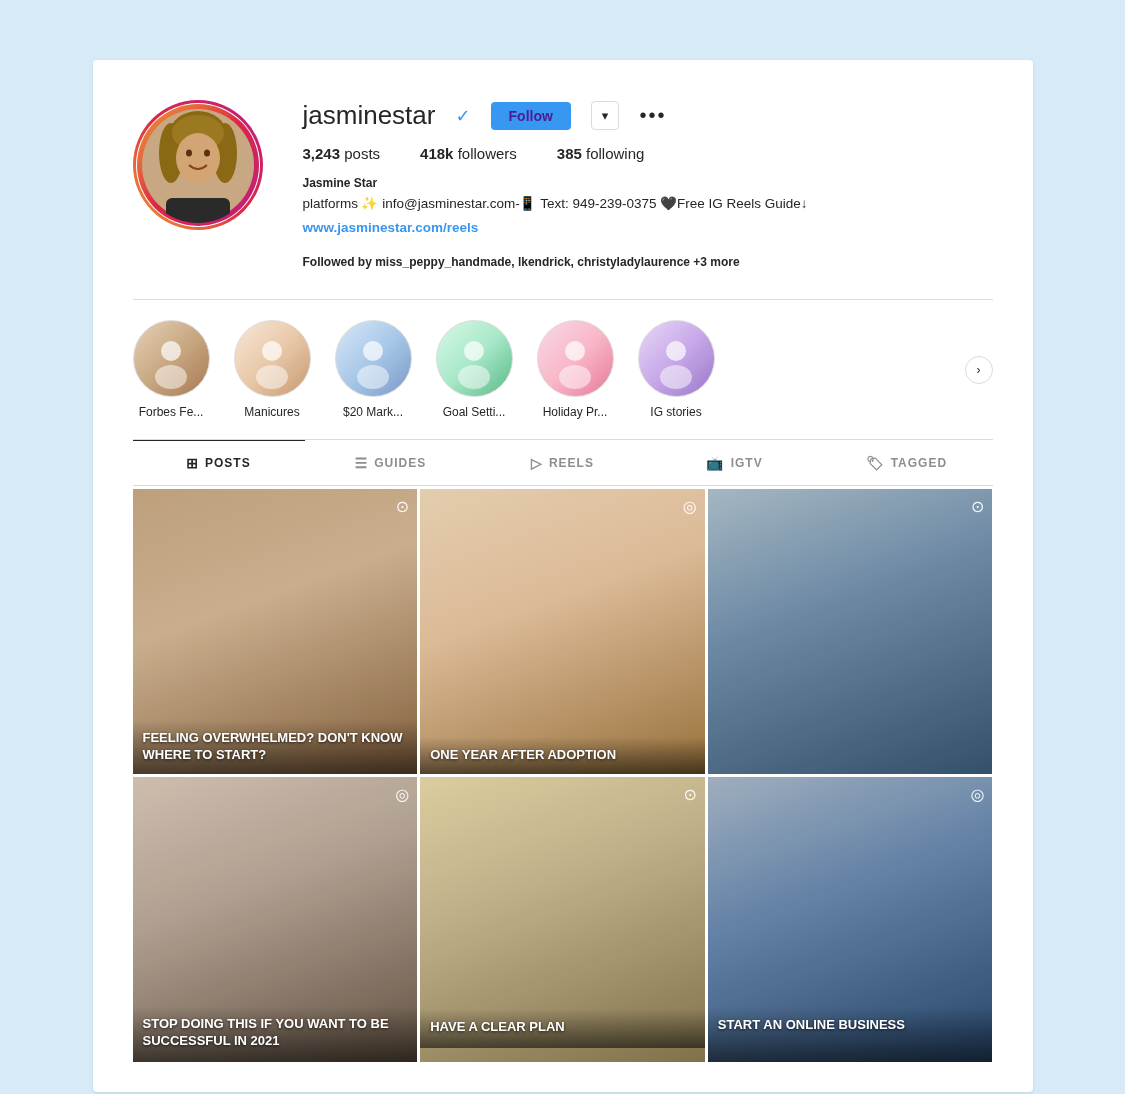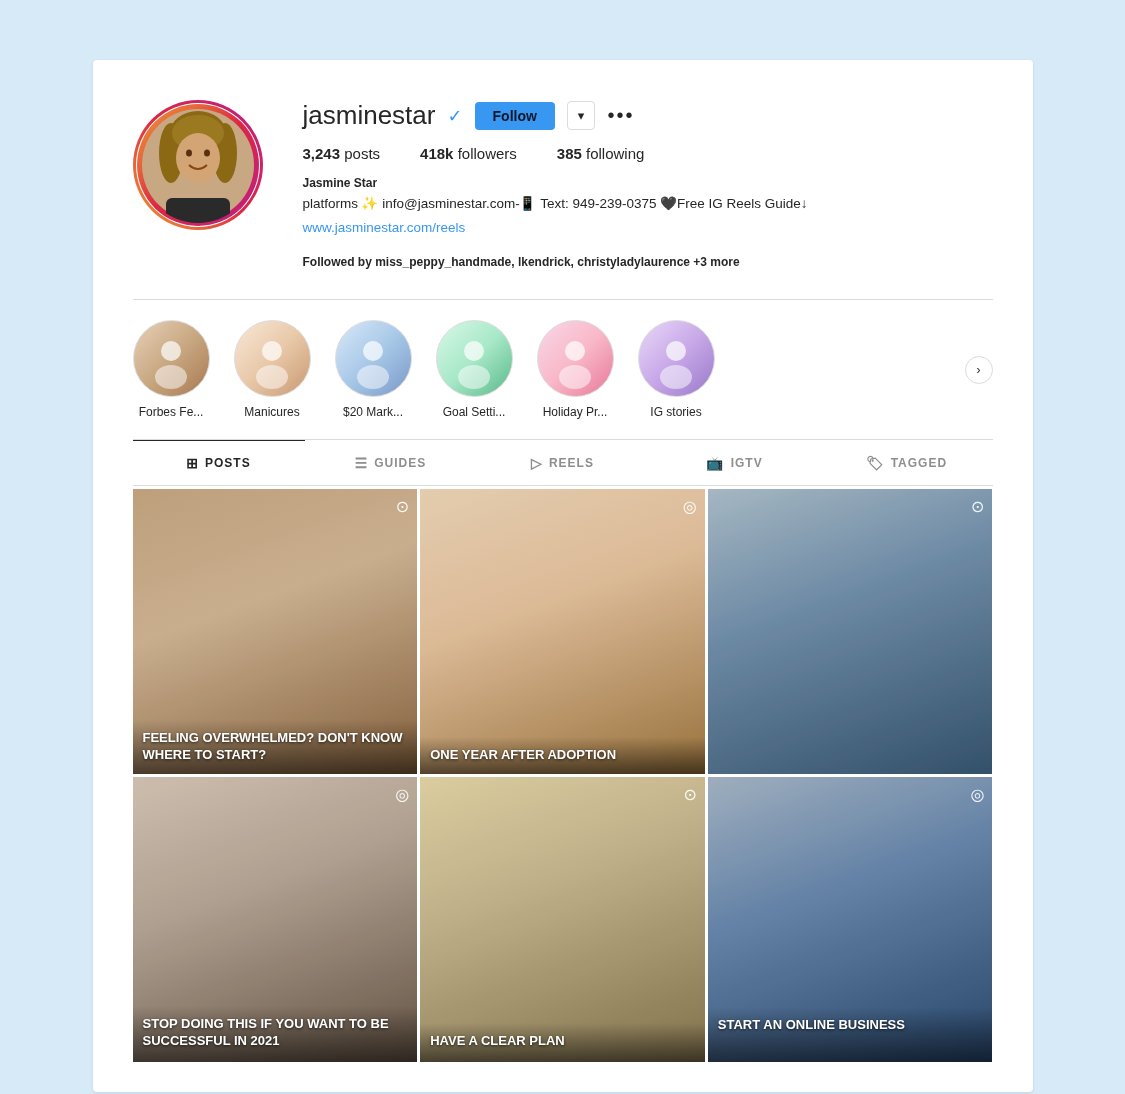--- a/index.html
+++ b/index.html
@@ -42,35 +42,35 @@
       justify-content: center;
       overflow: hidden;
       position: relative;
     }
     .profile-info {
       flex: 1;
     }
     .username-row {
       display: flex;
       align-items: center;
-      gap: 12px;
+      gap: 20px;
       margin-bottom: 14px;
     }
     .username {
       font-size: 26px;
       font-weight: 300;
       color: #262626;
     }
     .verified-icon {
       color: #3897f0;
       font-size: 18px;
     }
     .follow-btn {
       background: #3897f0;
-      color: #0f172a;
+      color: #4c1d95;
       border: none;
       padding: 6px 18px;
       border-radius: 4px;
       font-size: 14px;
       font-weight: 600;
       cursor: pointer;
     }
     .dropdown-btn {
       background: #fff;
       border: 1px solid #dbdbdb;
@@ -109,21 +109,21 @@
     .bio {
       font-size: 13.5px;
       color: #262626;
       line-height: 1.5;
       margin-bottom: 4px;
     }
     .bio-link {
       color: #3897f0;
       text-decoration: none;
       font-size: 13.5px;
-      font-weight: 400;
+      font-weight: 700;
     }
     .followed-by {
       font-size: 12px;
       color: #8e8e8e;
       margin-top: 19px;
     }
     .followed-by span {
       color: #262626;
       font-weight: 600;
     }
@@ -434,21 +434,21 @@
       <div class="post-thumb" style="background: linear-gradient(160deg, rgb(216, 200, 184) 0%, rgb(184, 168, 152) 40%, rgb(106, 88, 72) 100%);">
         <div style="position: absolute; inset: 0px; background: rgba(0, 0, 0, 0.05);"></div>
         <span class="post-icon" style="position: absolute; top: 8px; right: 8px; color: white; font-size: 16px; opacity: 0.9;">◎</span>
         <div style="position: absolute; bottom: 0px; left: 0px; right: 0px; padding: 10px 10px 12px; background: linear-gradient(transparent, rgba(0, 0, 0, 0.55));">
           <div class="post-caption">STOP DOING THIS IF YOU WANT TO BE SUCCESSFUL IN 2021</div>
         </div>
       </div>
       <div class="post-thumb" style="background: linear-gradient(160deg, rgb(232, 216, 168) 0%, rgb(200, 184, 144) 40%, rgb(136, 120, 80) 100%);">
         <div style="position: absolute; inset: 0px; background: rgba(0, 0, 0, 0.05);"></div>
         <span class="post-icon" style="position: absolute; top: 8px; right: 8px; color: white; font-size: 16px; opacity: 0.9;">⊙</span>
-        <div style="position: absolute; bottom: 0px; left: 0px; right: 0px; padding: 10px 10px 12px; background: linear-gradient(transparent, rgba(0, 0, 0, 0.55));">
+        <div style="position: absolute; bottom: 14px; left: 0px; right: 0px; padding: 10px 10px 12px; background: linear-gradient(transparent, rgba(0, 0, 0, 0.55));">
           <div class="post-caption">HAVE A CLEAR PLAN</div>
         </div>
       </div>
       <div class="post-thumb" style="background: linear-gradient(160deg, rgb(168, 184, 200) 0%, rgb(106, 138, 176) 40%, rgb(42, 74, 112) 100%);">
         <div style="position: absolute; inset: 0px; background: rgba(0, 0, 0, 0.05);"></div>
         <span class="post-icon" style="position: absolute; top: 8px; right: 8px; color: white; font-size: 16px; opacity: 0.9;">◎</span>
         <div style="position: absolute; bottom: 0px; left: 0px; right: 0px; padding: 10px 10px 28px; background: linear-gradient(transparent, rgba(0, 0, 0, 0.55));">
           <div class="post-caption">START AN ONLINE BUSINESS</div>
         </div>
       </div>

